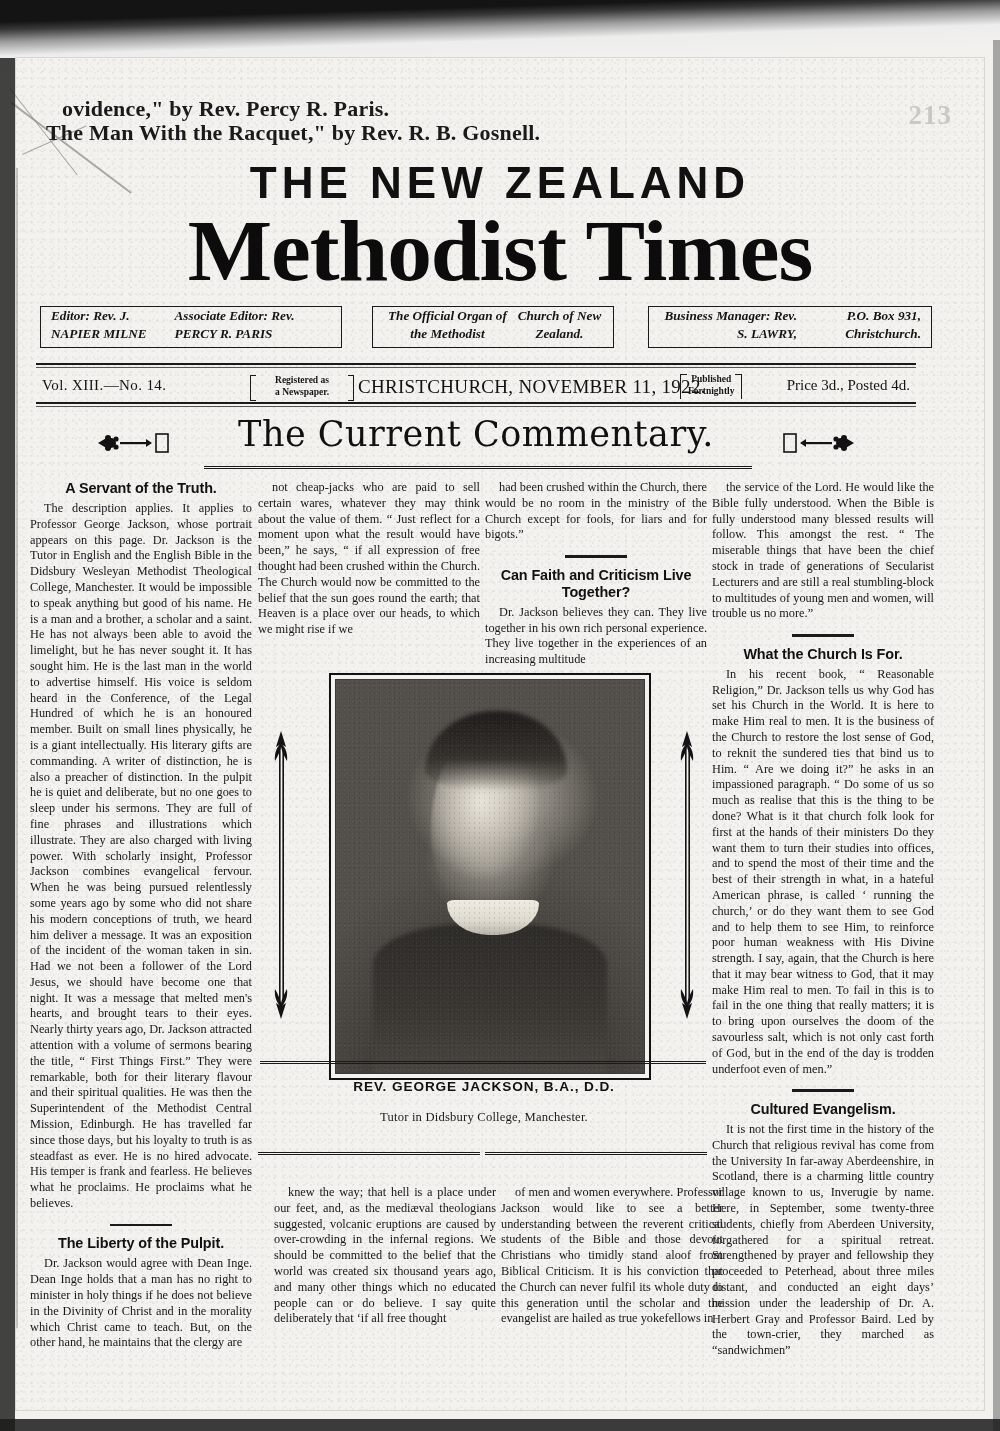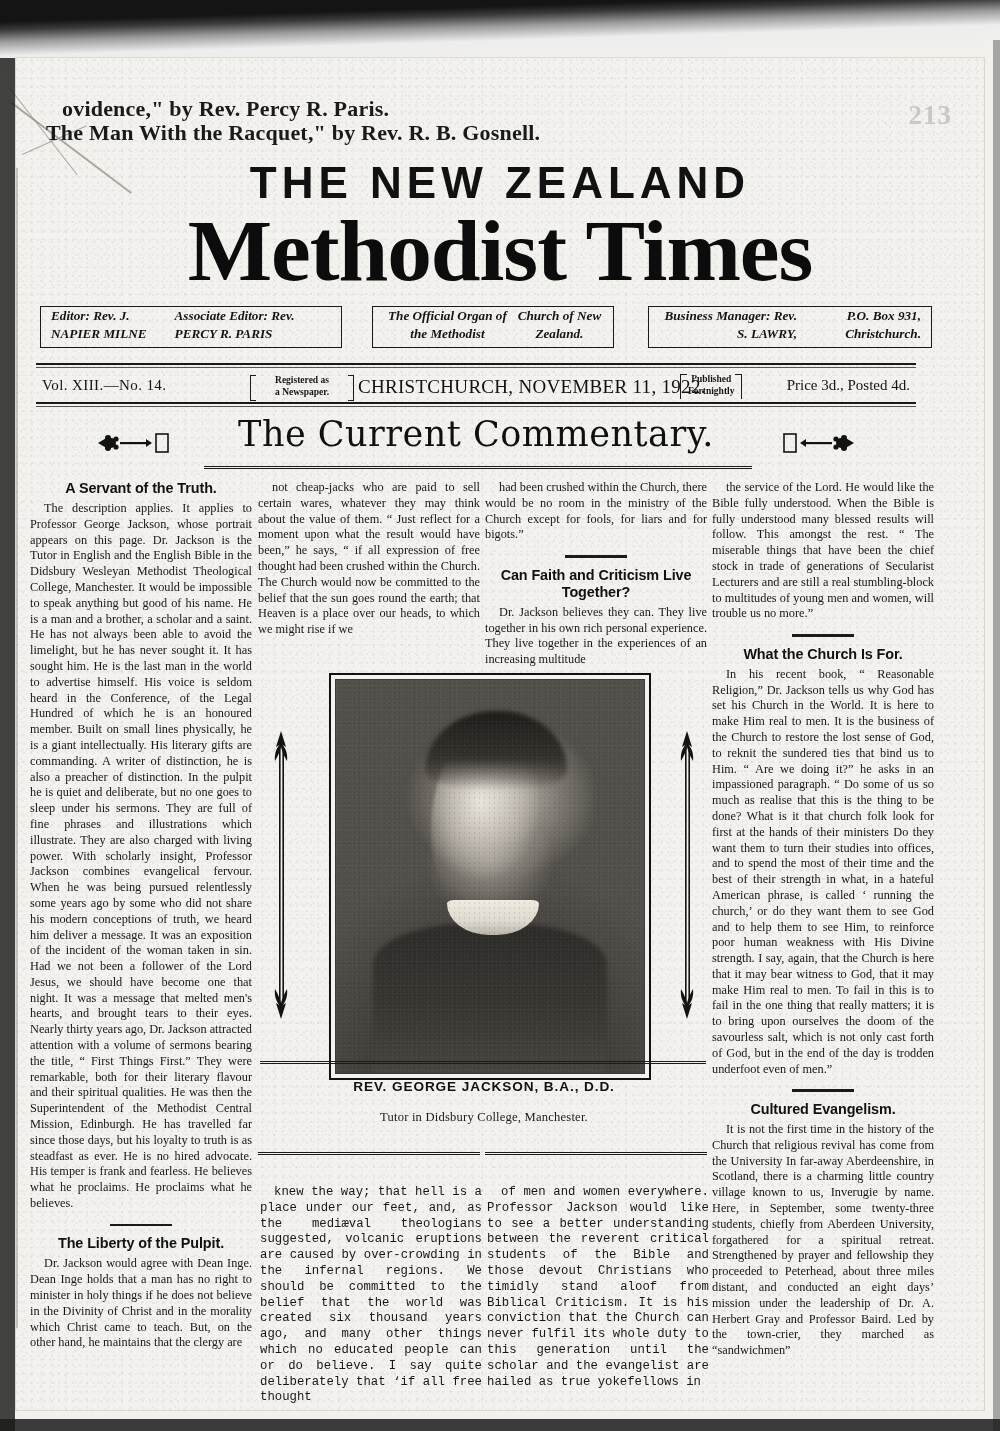--- a/index.html
+++ b/index.html
@@ -147,21 +147,21 @@
     color:#111;margin:7px 0 4px 0;line-height:1.18;
     letter-spacing:-.1px;
   }
   .sec-head.first{margin-top:0;}
   .divider{
     width:62px;height:2.6px;background:#1a1a1a;margin:12px auto 9px auto;
   }
 
   
   .col-top{display:block;}
-  .col-bottom{position:absolute;left:2px;top:705px;width:222px;font-family:Liberation Mono, monospace;}
+  .col-bottom{position:absolute;left:16px;top:705px;width:222px;}
   #col3 .col-bottom{top:705px;}
 
   .colrule-short{position:absolute;left:0;top:672px;width:222px;height:3px;
     background:linear-gradient(#1a1a1a 0 1px,transparent 1px 2px,#1a1a1a 2px 3px);}
 
   
   #portrait-block{
     position:absolute;left:262px;top:655px;width:444px;height:510px;
   }
   #portrait-frame{

